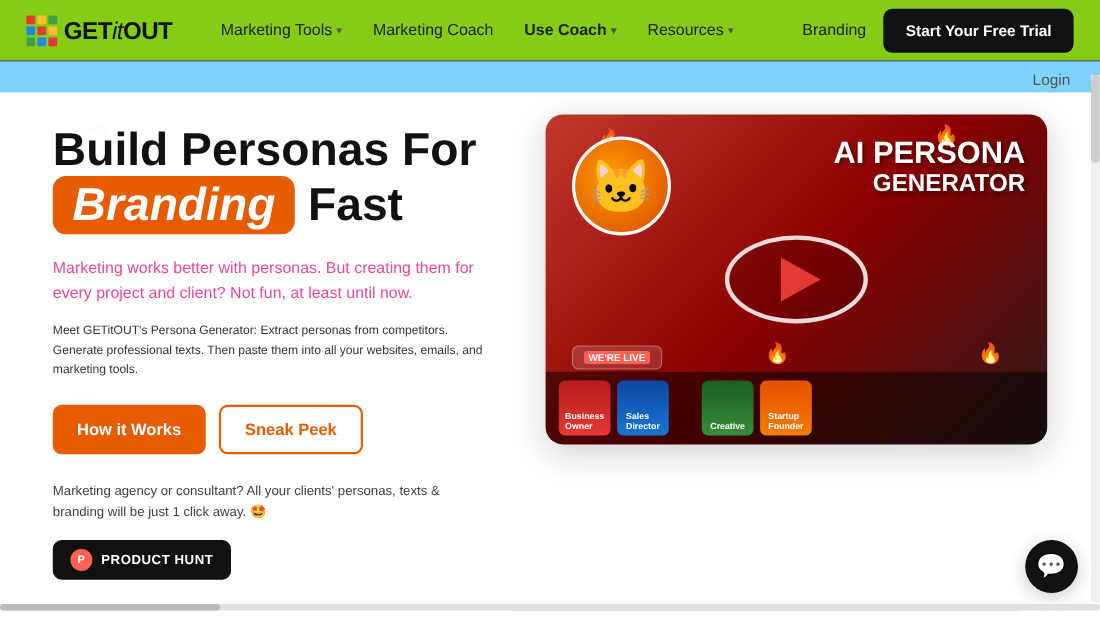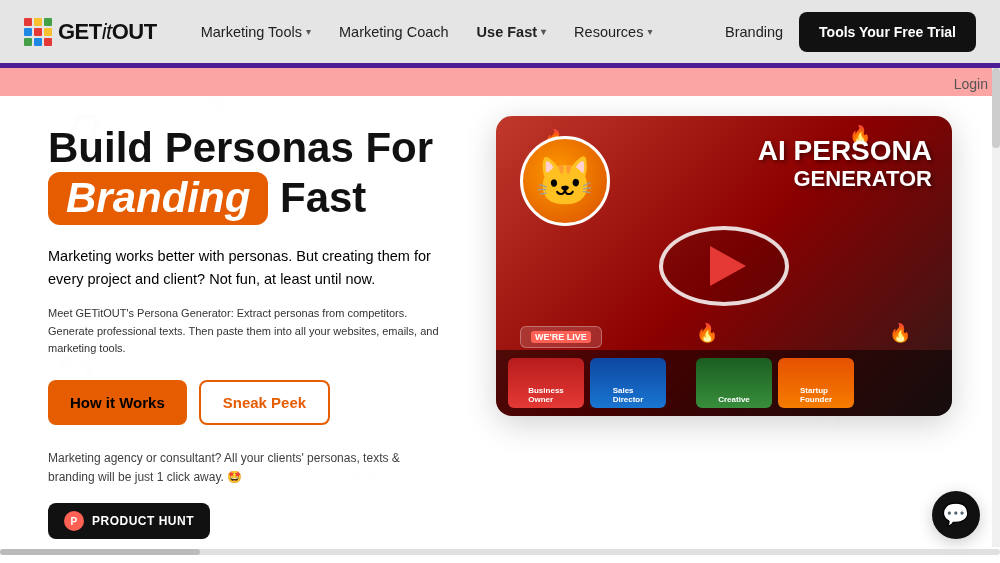--- a/index.html
+++ b/index.html
@@ -26,23 +26,23 @@
       height: 100%;
     }
 
     
     nav {
       position: relative;
       z-index: 10;
       display: flex;
       align-items: center;
       padding: 0 24px;
-      height: 68px;
-      border-bottom: 5px solid #4c1d95;
-      background: #e5e5e5;
+      height: 56px;
+      border-bottom: 1px solid #4c1d95;
+      background: #84cc16;
     }
     .logo {
       display: flex;
       align-items: center;
       gap: 6px;
       margin-right: 32px;
       text-decoration: none;
     }
     .logo-grid {
       display: grid;
@@ -117,22 +117,22 @@
       cursor: pointer;
       white-space: nowrap;
     }
 
     
     .login-bar {
       position: relative;
       z-index: 10;
       display: flex;
       justify-content: flex-end;
-      padding: 8px 12px 4px;
-      background: #fca5a5;
+      padding: 8px 27px 4px;
+      background: #7dd3fc;
     }
     .login-link {
       font-size: 14px;
       color: #555;
       cursor: pointer;
     }
 
     
     .hero {
       position: relative;
@@ -158,38 +158,38 @@
     .hero-title .highlight {
       display: inline-block;
       background: #e65c00;
       color: #fff;
       padding: 2px 18px;
       border-radius: 12px;
       font-style: italic;
     }
     .hero-desc {
       font-size: 14.5px;
-      color: #000000;
+      color: #ec4899;
       line-height: 1.6;
       margin-bottom: 14px;
     }
     .hero-desc2 {
       font-size: 11px;
       color: #333;
       line-height: 1.6;
       margin-bottom: 22px;
     }
     .hero-buttons {
       display: flex;
       gap: 12px;
       margin-bottom: 24px;
     }
     .btn-how {
       background: #e65c00;
-      color: #000000;
+      color: #ffffff;
       border: none;
       padding: 12px 22px;
       border-radius: 8px;
       font-size: 15px;
       font-weight: 700;
       cursor: pointer;
     }
     .btn-sneak {
       background: #fff;
       color: #e65c00;
@@ -314,21 +314,21 @@
       position: absolute;
       bottom: 0;
       left: 0; right: 0;
       background: rgba(0,0,0,0.5);
       padding: 8px 12px;
       display: flex;
       gap: 6px;
       align-items: center;
     }
     .card-thumb {
-      width: 76px;
+      width: 47px;
       height: 50px;
       background: #ddd;
       border-radius: 6px;
       overflow: hidden;
       flex-shrink: 0;
       position: relative;
     }
     .card-thumb-inner {
       width: 100%;
       height: 100%;
@@ -461,32 +461,32 @@
 
   <div class="nav-links">
     <div class="nav-item">
       <span>Marketing Tools</span>
       <span class="chevron">▾</span>
     </div>
     <div class="nav-item">
       <span>Marketing Coach</span>
     </div>
     <div class="nav-item active">
-      <span>Use Fast</span>
+      <span>Use Coach</span>
       <span class="chevron">▾</span>
     </div>
     <div class="nav-item">
       <span>Resources</span>
       <span class="chevron">▾</span>
     </div>
     <div class="nav-spacer"></div>
     <div class="nav-pricing">
       <span>Branding</span>
     </div>
-    <button class="btn-trial">Tools Your Free Trial</button>
+    <button class="btn-trial">Start Your Free Trial</button>
   </div>
 </nav>
 
 <div class="login-bar">
   <span class="login-link">Login</span>
 </div>
 
 <section class="hero">
 
   <div class="hero-left">

